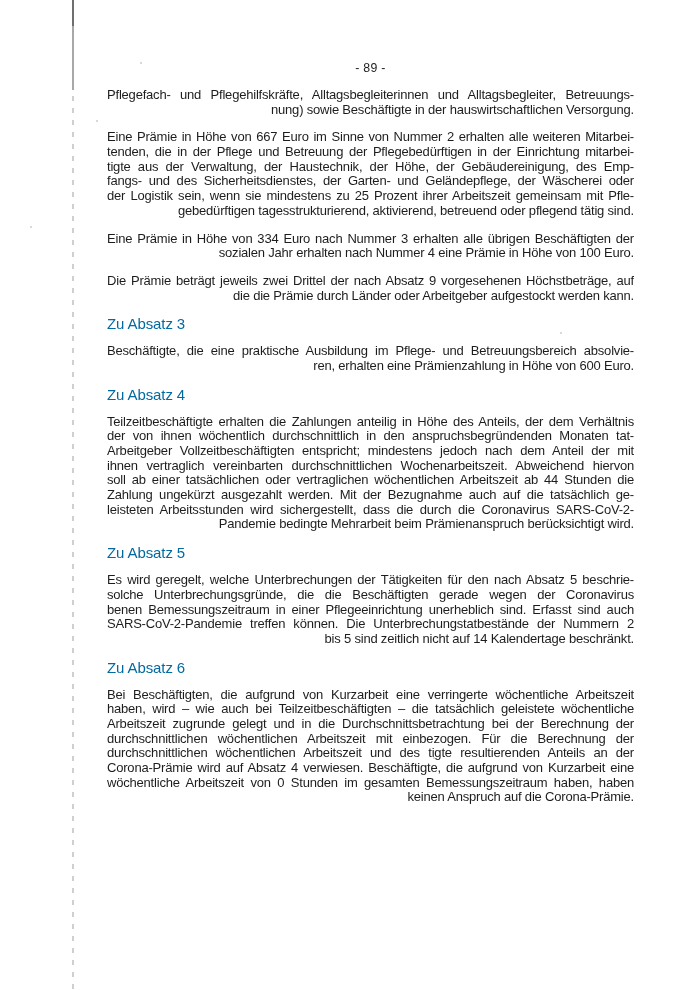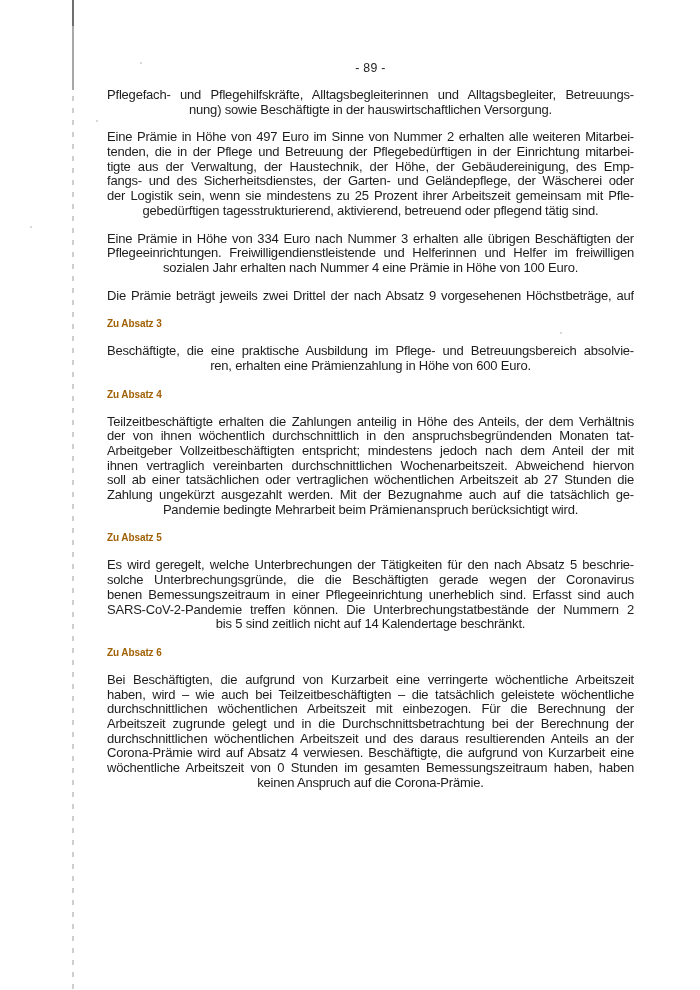--- a/index.html
+++ b/index.html
@@ -12,22 +12,22 @@
   .edge-line{position:absolute;left:72px;top:0;width:2px;height:990px;
     background:repeating-linear-gradient(to bottom,#c7c7c7 0 5px,rgba(255,255,255,0) 5px 12px);
     opacity:.85;}
   .edge-solid{position:absolute;left:72px;top:0;width:2px;height:90px;background:#a8a8a8;}
   .edge-cap{position:absolute;left:72px;top:0;width:2px;height:26px;background:#6f6f6f;}
   .speck{position:absolute;width:2px;height:2px;background:#cdcdcd;border-radius:50%;}
   .content{position:absolute;left:99px;top:61px;width:527px;margin-left:8px;}
   .page-number{text-align:center;font-size:12.3px;line-height:15px;margin:0 0 12px 0;letter-spacing:.3px;}
   .paragraph{margin:0 0 13px 0;font-size:13px;line-height:14.7px;letter-spacing:-0.2px;}
   .jline{text-align:justify;text-align-last:justify;height:14.7px;overflow:hidden;}
-  .lline{text-align:center;height:14.7px;overflow:hidden;}
-  .heading{font-weight:bold;font-size:10px;line-height:15px;margin:0 0 13px 0;letter-spacing:-0.1px;color:#a16207;}
+  .lline{text-align:right;height:14.7px;overflow:hidden;}
+  .heading{font-weight:normal;font-size:15px;line-height:15px;margin:0 0 13px 0;letter-spacing:-0.1px;color:#0369a1;}
 </style>
 </head>
 <body>
 
 <div class="page">
   <div class="edge-line"></div>
   <div class="edge-solid"></div>
   <div class="edge-cap"></div>
 
   <div class="speck" style="left:96px;top:120px;"></div>
@@ -39,64 +39,65 @@
   <div class="speck" style="left:356px;top:598px;"></div>
 
   <div class="content">
     <div class="page-number">- 89 -</div>
     <div id="doc-body">
         <div class="paragraph">
           <div class="jline">Pflegefach- und Pflegehilfskräfte, Alltagsbegleiterinnen und Alltagsbegleiter, Betreuungs-</div>
           <div class="lline">nung) sowie Beschäftigte in der hauswirtschaftlichen Versorgung.</div>
         </div>
         <div class="paragraph">
-          <div class="jline">Eine Prämie in Höhe von 497 Euro im Sinne von Nummer 2 erhalten alle weiteren Mitarbei-</div>
+          <div class="jline">Eine Prämie in Höhe von 667 Euro im Sinne von Nummer 2 erhalten alle weiteren Mitarbei-</div>
           <div class="jline">tenden, die in der Pflege und Betreuung der Pflegebedürftigen in der Einrichtung mitarbei-</div>
           <div class="jline">tigte aus der Verwaltung, der Haustechnik, der Höhe, der Gebäudereinigung, des Emp-</div>
           <div class="jline">fangs- und des Sicherheitsdienstes, der Garten- und Geländepflege, der Wäscherei oder</div>
           <div class="jline">der Logistik sein, wenn sie mindestens zu 25 Prozent ihrer Arbeitszeit gemeinsam mit Pfle-</div>
           <div class="lline">gebedürftigen tagesstrukturierend, aktivierend, betreuend oder pflegend tätig sind.</div>
         </div>
         <div class="paragraph">
           <div class="jline">Eine Prämie in Höhe von 334 Euro nach Nummer 3 erhalten alle übrigen Beschäftigten der</div>
-          <div class="jline">Pflegeeinrichtungen. Freiwilligendienstleistende und Helferinnen und Helfer im freiwilligen</div>
           <div class="lline">sozialen Jahr erhalten nach Nummer 4 eine Prämie in Höhe von 100 Euro.</div>
         </div>
         <div class="paragraph">
           <div class="jline">Die Prämie beträgt jeweils zwei Drittel der nach Absatz 9 vorgesehenen Höchstbeträge, auf</div>
+          <div class="lline">die die Prämie durch Länder oder Arbeitgeber aufgestockt werden kann.</div>
         </div>
         <div class="heading">Zu Absatz 3</div>
         <div class="paragraph">
           <div class="jline">Beschäftigte, die eine praktische Ausbildung im Pflege- und Betreuungsbereich absolvie-</div>
           <div class="lline">ren, erhalten eine Prämienzahlung in Höhe von 600 Euro.</div>
         </div>
         <div class="heading">Zu Absatz 4</div>
         <div class="paragraph">
           <div class="jline">Teilzeitbeschäftigte erhalten die Zahlungen anteilig in Höhe des Anteils, der dem Verhältnis</div>
           <div class="jline">der von ihnen wöchentlich durchschnittlich in den anspruchsbegründenden Monaten tat-</div>
           <div class="jline">Arbeitgeber Vollzeitbeschäftigten entspricht; mindestens jedoch nach dem Anteil der mit</div>
           <div class="jline">ihnen vertraglich vereinbarten durchschnittlichen Wochenarbeitszeit. Abweichend hiervon</div>
-          <div class="jline">soll ab einer tatsächlichen oder vertraglichen wöchentlichen Arbeitszeit ab 27 Stunden die</div>
+          <div class="jline">soll ab einer tatsächlichen oder vertraglichen wöchentlichen Arbeitszeit ab 44 Stunden die</div>
           <div class="jline">Zahlung ungekürzt ausgezahlt werden. Mit der Bezugnahme auch auf die tatsächlich ge-</div>
+          <div class="jline">leisteten Arbeitsstunden wird sichergestellt, dass die durch die Coronavirus SARS-CoV-2-</div>
           <div class="lline">Pandemie bedingte Mehrarbeit beim Prämienanspruch berücksichtigt wird.</div>
         </div>
         <div class="heading">Zu Absatz 5</div>
         <div class="paragraph">
           <div class="jline">Es wird geregelt, welche Unterbrechungen der Tätigkeiten für den nach Absatz 5 beschrie-</div>
           <div class="jline">solche Unterbrechungsgründe, die die Beschäftigten gerade wegen der Coronavirus</div>
           <div class="jline">benen Bemessungszeitraum in einer Pflegeeinrichtung unerheblich sind. Erfasst sind auch</div>
           <div class="jline">SARS-CoV-2-Pandemie treffen können. Die Unterbrechungstatbestände der Nummern 2</div>
           <div class="lline">bis 5 sind zeitlich nicht auf 14 Kalendertage beschränkt.</div>
         </div>
         <div class="heading">Zu Absatz 6</div>
         <div class="paragraph">
           <div class="jline">Bei Beschäftigten, die aufgrund von Kurzarbeit eine verringerte wöchentliche Arbeitszeit</div>
           <div class="jline">haben, wird – wie auch bei Teilzeitbeschäftigten – die tatsächlich geleistete wöchentliche</div>
+          <div class="jline">Arbeitszeit zugrunde gelegt und in die Durchschnittsbetrachtung bei der Berechnung der</div>
           <div class="jline">durchschnittlichen wöchentlichen Arbeitszeit mit einbezogen. Für die Berechnung der</div>
-          <div class="jline">Arbeitszeit zugrunde gelegt und in die Durchschnittsbetrachtung bei der Berechnung der</div>
-          <div class="jline">durchschnittlichen wöchentlichen Arbeitszeit und des daraus resultierenden Anteils an der</div>
+          <div class="jline">durchschnittlichen wöchentlichen Arbeitszeit und des tigte resultierenden Anteils an der</div>
           <div class="jline">Corona-Prämie wird auf Absatz 4 verwiesen. Beschäftigte, die aufgrund von Kurzarbeit eine</div>
           <div class="jline">wöchentliche Arbeitszeit von 0 Stunden im gesamten Bemessungszeitraum haben, haben</div>
           <div class="lline">keinen Anspruch auf die Corona-Prämie.</div>
         </div>
       </div>
   </div>
 </div>
 
 </body></html>

